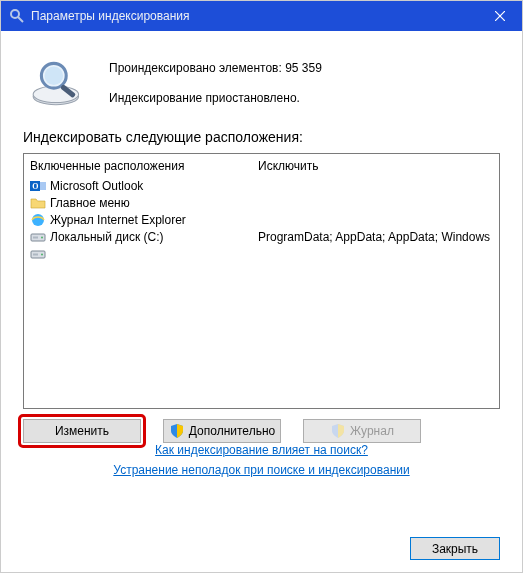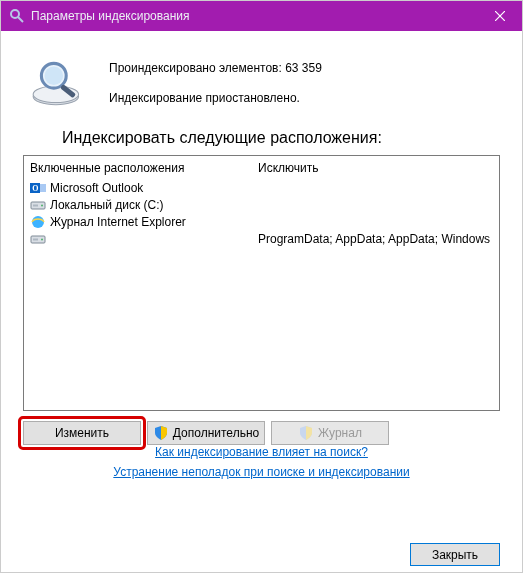--- a/index.html
+++ b/index.html
@@ -6,21 +6,21 @@
   body {
     font-family: "Segoe UI", Tahoma, sans-serif;
     font-size: 12px;
     background: #fff;
     width: 523px;
     height: 573px;
     position: relative;
     border: 1px solid #ccc;
   }
   .titlebar {
-    background: #a21caf;
+    background: #1d4ed8;
     height: 30px;
     display: flex;
     align-items: center;
     color: #fff;
     padding: 0 0 0 8px;
     position: relative;
   }
   .titlebar-icon {
     display: inline-flex;
     width: 16px; height: 16px;
@@ -48,23 +48,22 @@
   .big-icon {
     width: 62px; height: 62px;
     display: flex; align-items: center; justify-content: center;
     margin-left: 6px;
     margin-right: 18px;
   }
   .header-text { font-size: 12px; color: #000; line-height: 1.8; }
   .section-label {
     margin-top: 4px;
     margin-bottom: 8px;
-    font-size: 16px;
-    color: #000;
-    margin-left: 39px;
+    font-size: 14px;
+    color: #000;
   }
   .list-box {
     border: 1px solid #7a7a7a;
     height: 256px;
     display: flex;
     background: #fff;
   }
   .col {
     padding: 3px 6px 6px 6px;
     overflow: hidden;
@@ -83,21 +82,21 @@
     height: 17px;
     font-size: 12px;
     color: #000;
     white-space: nowrap;
   }
   .mini-icon { width: 16px; height: 16px; display: inline-flex; align-items: center; justify-content: center; flex-shrink: 0; }
   .exclude-row { font-size: 12px; color: #000; white-space: nowrap; height: 17px; display: flex; align-items: center; }
   .exclude-spacer { height: 17px; }
   .button-row {
     display: flex;
-    gap: 6px;
+    gap: 22px;
     margin-top: 10px;
     align-items: center;
   }
   .btn {
     height: 24px;
     width: 118px;
     background: #e1e1e1;
     border: 1px solid #adadad;
     display: flex;
     align-items: center;
@@ -125,21 +124,21 @@
     color: #0066cc;
     text-decoration: underline;
     font-size: 12px;
     cursor: pointer;
     display: inline-block;
     margin-bottom: 6px;
   }
   .footer {
     position: absolute;
     right: 22px;
-    bottom: 6px;
+    bottom: 12px;
   }
   .close-main {
     width: 90px; height: 23px;
     background: #e1e1e1;
     border: 1px solid #0078d7;
     display: flex; align-items: center; justify-content: center;
     font-size: 12px;
   }
 </style>
 </head>
@@ -168,21 +167,21 @@
       <svg viewBox="0 0 60 60">
         <ellipse cx="26" cy="42" rx="22" ry="8" fill="#d8dde4" stroke="#9aa3af" stroke-width="1"></ellipse>
         <ellipse cx="26" cy="40" rx="22" ry="8" fill="#eef1f5" stroke="#9aa3af" stroke-width="1"></ellipse>
         <circle cx="24" cy="22" r="12" fill="#e8f2fb" stroke="#6b8bb5" stroke-width="3"></circle>
         <circle cx="24" cy="22" r="9" fill="#cfe5f7"></circle>
         <rect x="33" y="30" width="16" height="5" rx="2" transform="rotate(38 33 30)" fill="#4a5d78"></rect>
       </svg>
     </div>
     <div class="header-text">
       <div>
-        <span>Проиндексировано элементов: </span><span>63 359</span>
+        <span>Проиндексировано элементов: </span><span>95 359</span>
       </div>
       <div style="height:8px"></div>
       <div>Индексирование приостановлено.</div>
     </div>
   </div>
 
   <div class="section-label">Индексировать следующие расположения:</div>
 
   <div class="list-box">
     <div class="col col-left">
@@ -194,35 +193,43 @@
                 <rect x="0" y="3" width="10" height="10" fill="#0a63c6"></rect>
                 <text x="2.2" y="11" font-size="8" fill="#fff" font-family="Segoe UI" font-weight="bold">O</text>
                 <rect x="10" y="4" width="6" height="8" fill="#a9c9f3"></rect>
               </svg>
             </span>
             <span>Microsoft Outlook</span>
           </div>
           <div class="row-item">
             <span class="mini-icon">
               <svg viewBox="0 0 16 16">
+                <path d="M1 4h5l1.5 2H15v7H1z" fill="#f7d774" stroke="#c9a22d" stroke-width="0.6"></path>
+              </svg>
+            </span>
+            <span>Главное меню</span>
+          </div>
+          <div class="row-item">
+            <span class="mini-icon">
+              <svg viewBox="0 0 16 16">
+                <circle cx="8" cy="8" r="6" fill="#3db2ff"></circle>
+                <path d="M2 8 C4 4 12 4 14 8" stroke="#f9d44c" stroke-width="1.5" fill="none"></path>
+              </svg>
+            </span>
+            <span>Журнал Internet Explorer</span>
+          </div>
+          <div class="row-item">
+            <span class="mini-icon">
+              <svg viewBox="0 0 16 16">
                 <rect x="1" y="5" width="14" height="7" rx="1" fill="#d9dee5" stroke="#7f8a96"></rect>
                 <circle cx="12" cy="8.5" r="1" fill="#50b36b"></circle>
                 <rect x="3" y="7.5" width="5" height="2" fill="#aeb7c2"></rect>
               </svg>
             </span>
             <span>Локальный диск (C:)</span>
-          </div>
-          <div class="row-item">
-            <span class="mini-icon">
-              <svg viewBox="0 0 16 16">
-                <circle cx="8" cy="8" r="6" fill="#3db2ff"></circle>
-                <path d="M2 8 C4 4 12 4 14 8" stroke="#f9d44c" stroke-width="1.5" fill="none"></path>
-              </svg>
-            </span>
-            <span>Журнал Internet Explorer</span>
           </div>
           <div class="row-item">
             <span class="mini-icon">
               <svg viewBox="0 0 16 16">
                 <rect x="1" y="5" width="14" height="7" rx="1" fill="#d9dee5" stroke="#7f8a96"></rect>
                 <circle cx="12" cy="8.5" r="1" fill="#50b36b"></circle>
                 <rect x="3" y="7.5" width="5" height="2" fill="#aeb7c2"></rect>
               </svg>
             </span>
           </div>

